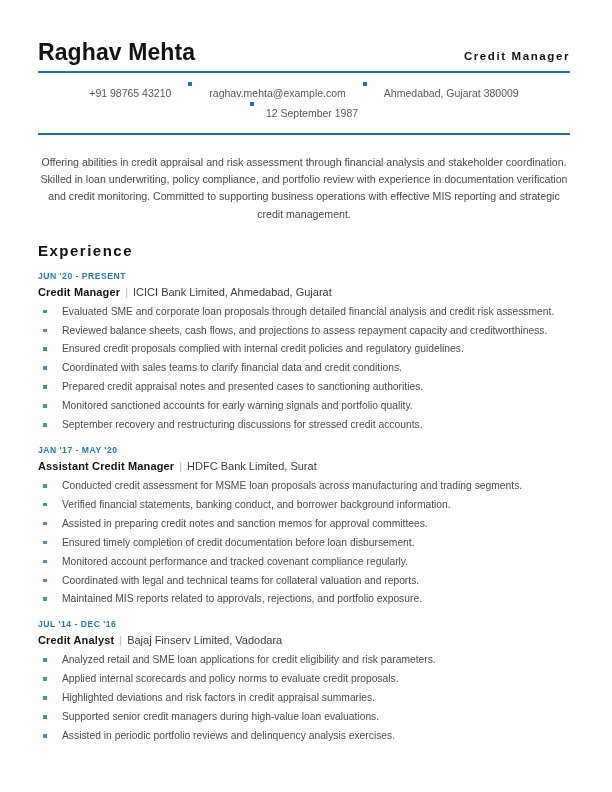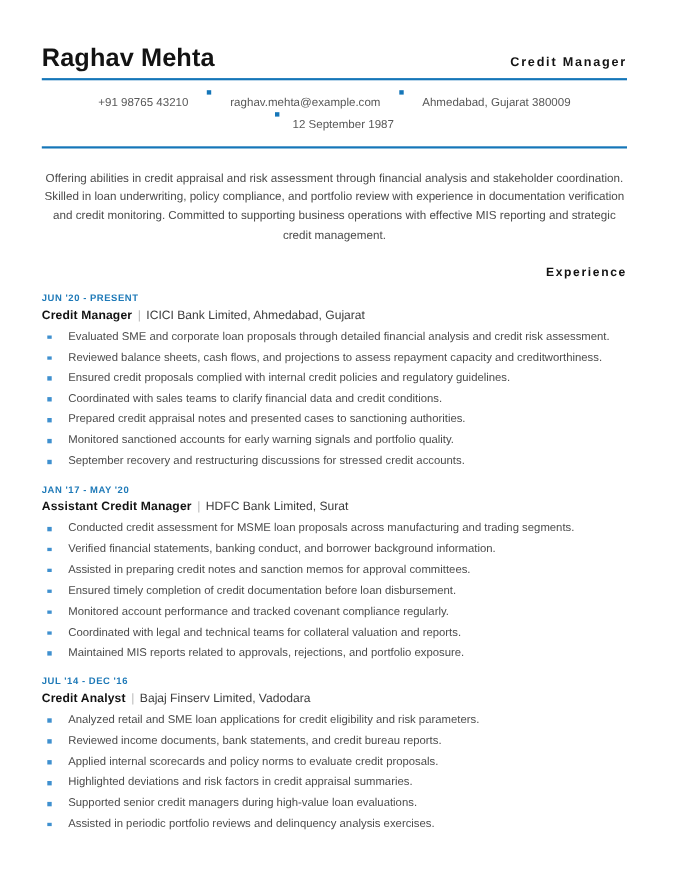--- a/index.html
+++ b/index.html
@@ -78,26 +78,25 @@
     font-size: 10.6px;
     line-height: 1.62;
     color: #4a4a4a;
     padding-top: 19px;
     text-align: center;
   }
 
   
   .section { padding-top: 19px; }
   .section-title {
-    font-size: 11px;
+    font-size: 15px;
     font-weight: bold;
     color: #131313;
     letter-spacing: 1.5px;
     padding-bottom: 12px;
-    text-align: right;
   }
 
   .job { padding-bottom: 2px; }
   .job-dates {
     font-size: 8.6px;
     font-weight: bold;
     color: #1f7ab8;
     letter-spacing: 0.5px;
     padding-bottom: 4px;
   }
@@ -207,21 +206,20 @@
       </ul>
     </div>
 
     <div class="job">
       <div class="job-dates">JUL '14 - DEC '16</div>
       <div class="job-heading">
         <span class="job-role">Credit Analyst</span><span class="job-pipe">|</span><span class="job-company">Bajaj Finserv Limited,  Vadodara</span>
       </div>
       <ul class="bullets">
         <li>Analyzed retail and SME loan applications for credit eligibility and risk parameters.</li>
-        <li>Reviewed income documents, bank statements, and credit bureau reports.</li>
         <li>Applied internal scorecards and policy norms to evaluate credit proposals.</li>
         <li>Highlighted deviations and risk factors in credit appraisal summaries.</li>
         <li>Supported senior credit managers during high-value loan evaluations.</li>
         <li>Assisted in periodic portfolio reviews and delinquency analysis exercises.</li>
       </ul>
     </div>
 
   </div>
 </div>
 

